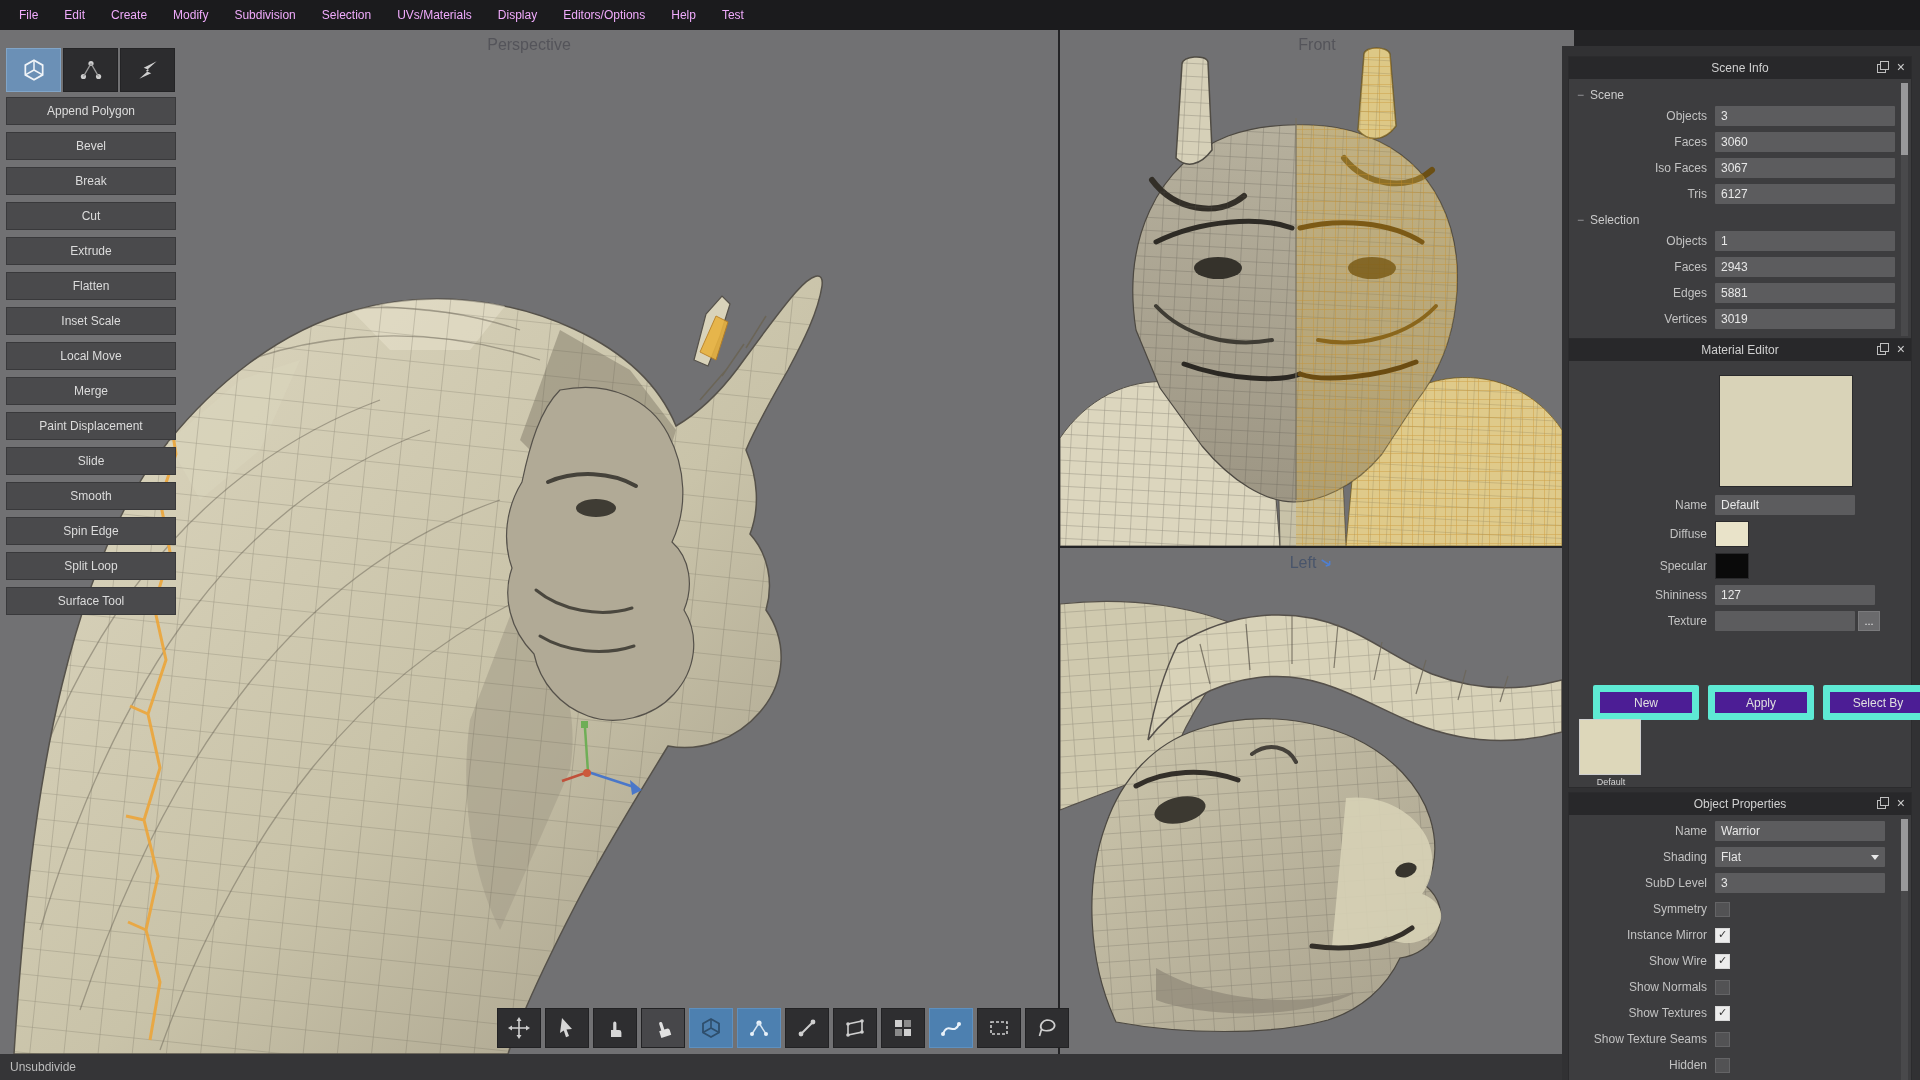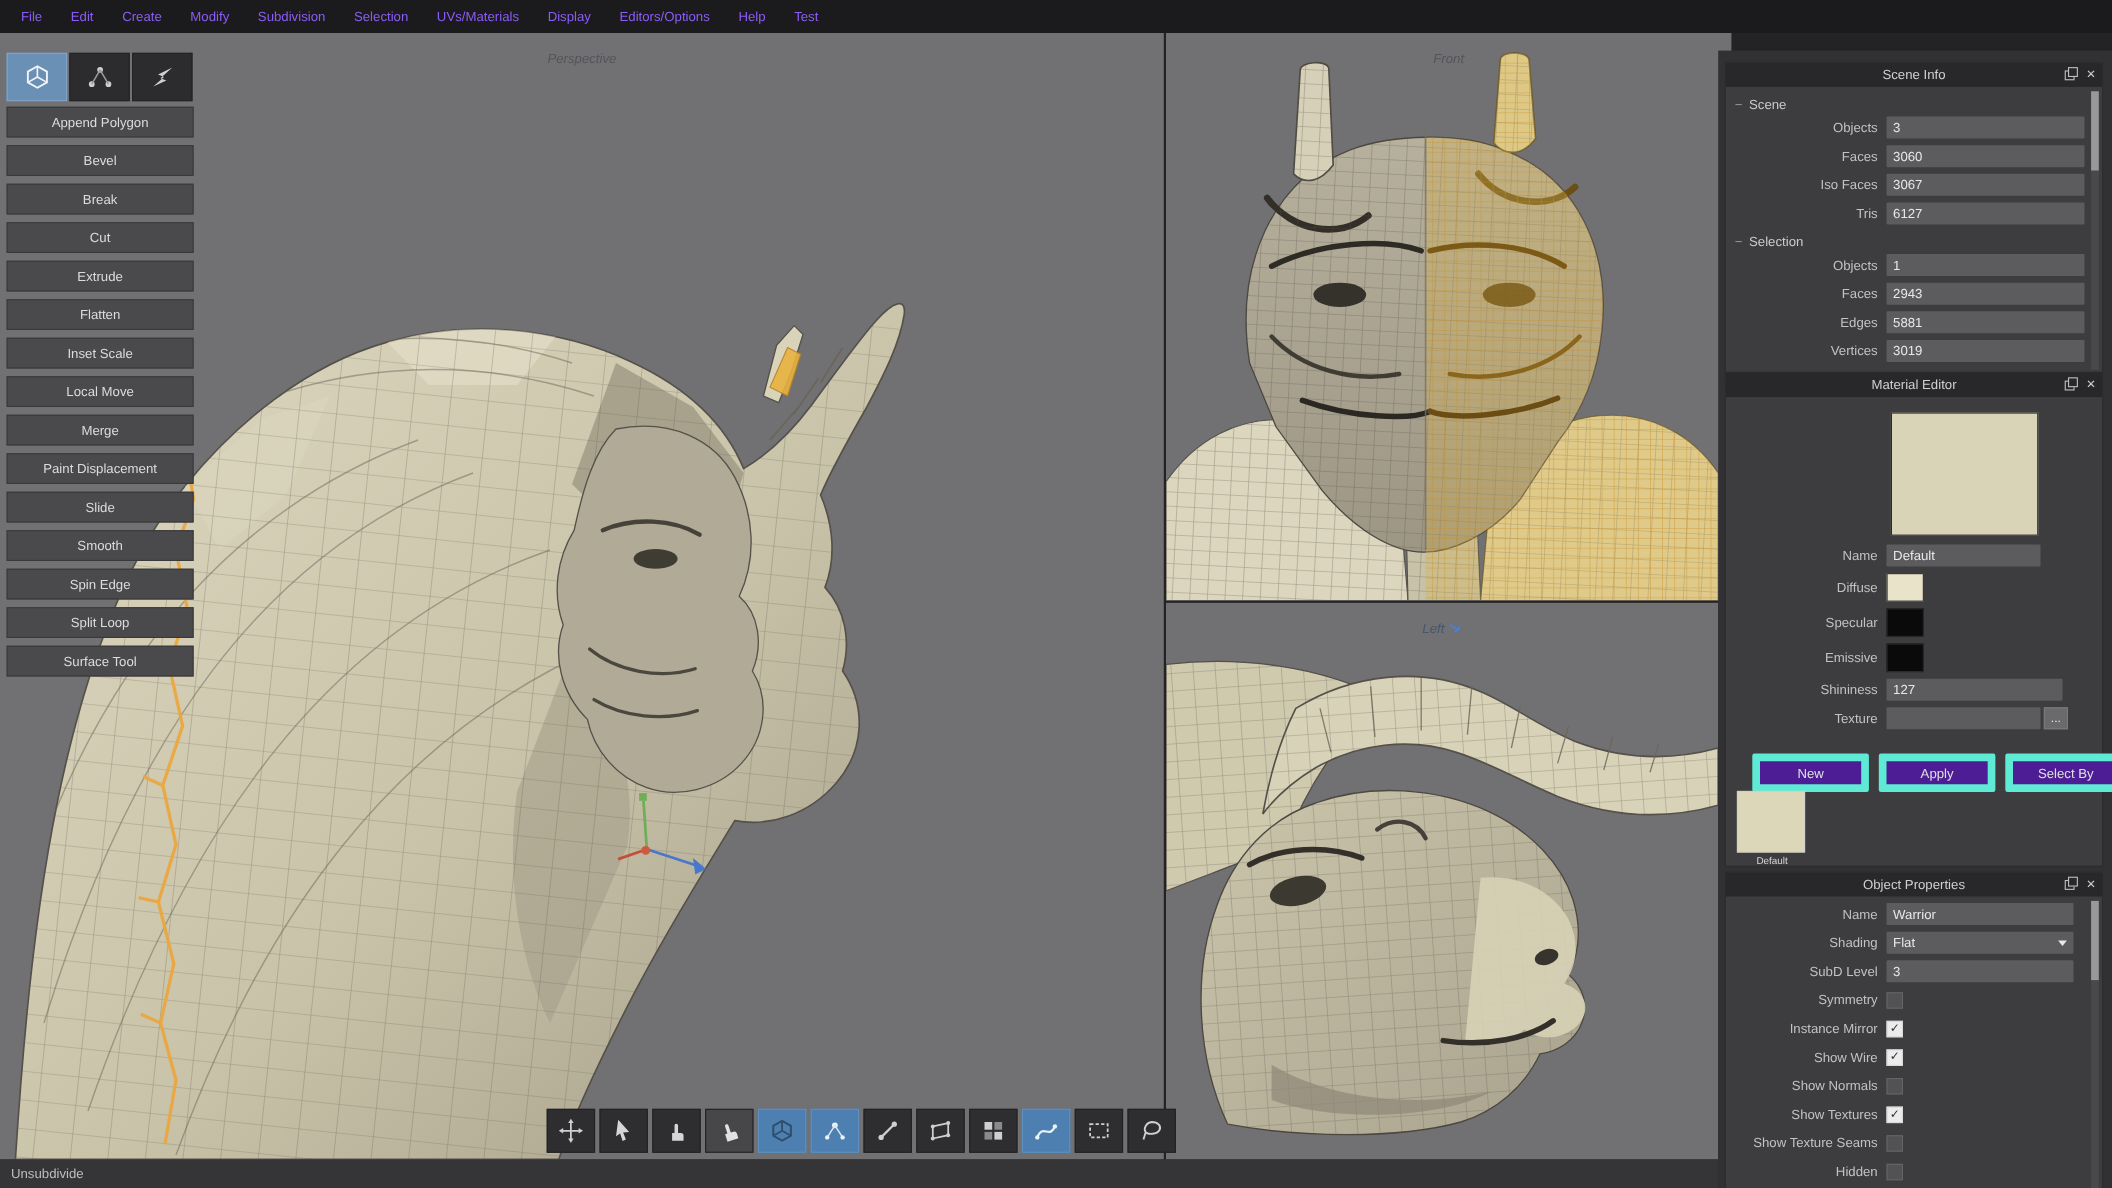--- a/index.html
+++ b/index.html
@@ -4,29 +4,29 @@
 <style>
   html,body { margin:0; padding:0; }
   body {
     width:1920px; height:1080px; position:relative; overflow:hidden;
     background:#232325; font-family:"Liberation Sans", sans-serif;
     -webkit-font-smoothing:antialiased;
   }
   
   #menubar { position:absolute; top:0; left:0; right:0; height:30px; background:#1b1b1d;
     display:flex; align-items:center; padding-left:6px; z-index:40; }
-  .menu-item { color:#8b5cf6; font-size:12px; padding:0 13px; line-height:30px; cursor:default; }
+  .menu-item { color:#f0abfc; font-size:12px; padding:0 13px; line-height:30px; cursor:default; }
   
   .vp { position:absolute; background:#717173; overflow:hidden; }
   #vp-persp { left:0; top:30px; width:1058px; height:1024px; }
   #vp-front { left:1060px; top:30px; width:502px; height:516px;padding-left:12px; }
   #vp-left  { left:1060px; top:548px; width:502px; height:506px; }
   .vp svg.fill { position:absolute; left:0; top:0; }
-  .vp-label { position:absolute; top:16px; left:50%; transform:translateX(-50%);
-    font-size:12px; color:#54545a; z-index:5; white-space:nowrap;font-style:italic; }
+  .vp-label { position:absolute; top:6px; left:50%; transform:translateX(-50%);
+    font-size:16px; color:#54545a; z-index:5; white-space:nowrap; }
   #vp-left .vp-label { color:#49556b; display:flex; align-items:center; gap:4px; }
   
   #toolpanel { position:absolute; left:6px; top:48px; width:170px; z-index:20; }
   .tabs { display:flex; gap:2px; margin-bottom:5px; }
   .tab { width:55px; height:44px; background:#2c2c2e; border:1px solid #242426;
     display:flex; align-items:center; justify-content:center; box-sizing:border-box; }
   .tab.checked { background:#6b90b6; border-color:#81a5c8; }
   .tool-btn { height:26px; margin-bottom:7px; background:#4a4a4c; border:1px solid #39393b;
     color:#dcdcdc; font-size:12px; display:flex; align-items:center; justify-content:center; }
   
@@ -423,24 +423,20 @@
           <span class="field w140">Default</span>
         </div>
       <div class="row swrow">
           <span class="lbl">Diffuse</span>
           <span class="sw" style="background: rgb(233, 227, 201);"></span>
         </div>
       <div class="row swrow">
           <span class="lbl">Specular</span>
           <span class="sw" style="background: rgb(10, 10, 10);"></span>
         </div>
-      <div class="row swrow">
-          <span class="lbl">Emissive</span>
-          <span class="sw" style="background: rgb(10, 10, 10);"></span>
-        </div>
       <div class="row">
           <span class="lbl">Shininess</span>
           <span class="field w160">127</span>
         </div>
       <div class="row">
           <span class="lbl">Texture</span>
           <span class="field w140"></span>
           <span class="dots-btn">...</span>
         </div>
     </div>

